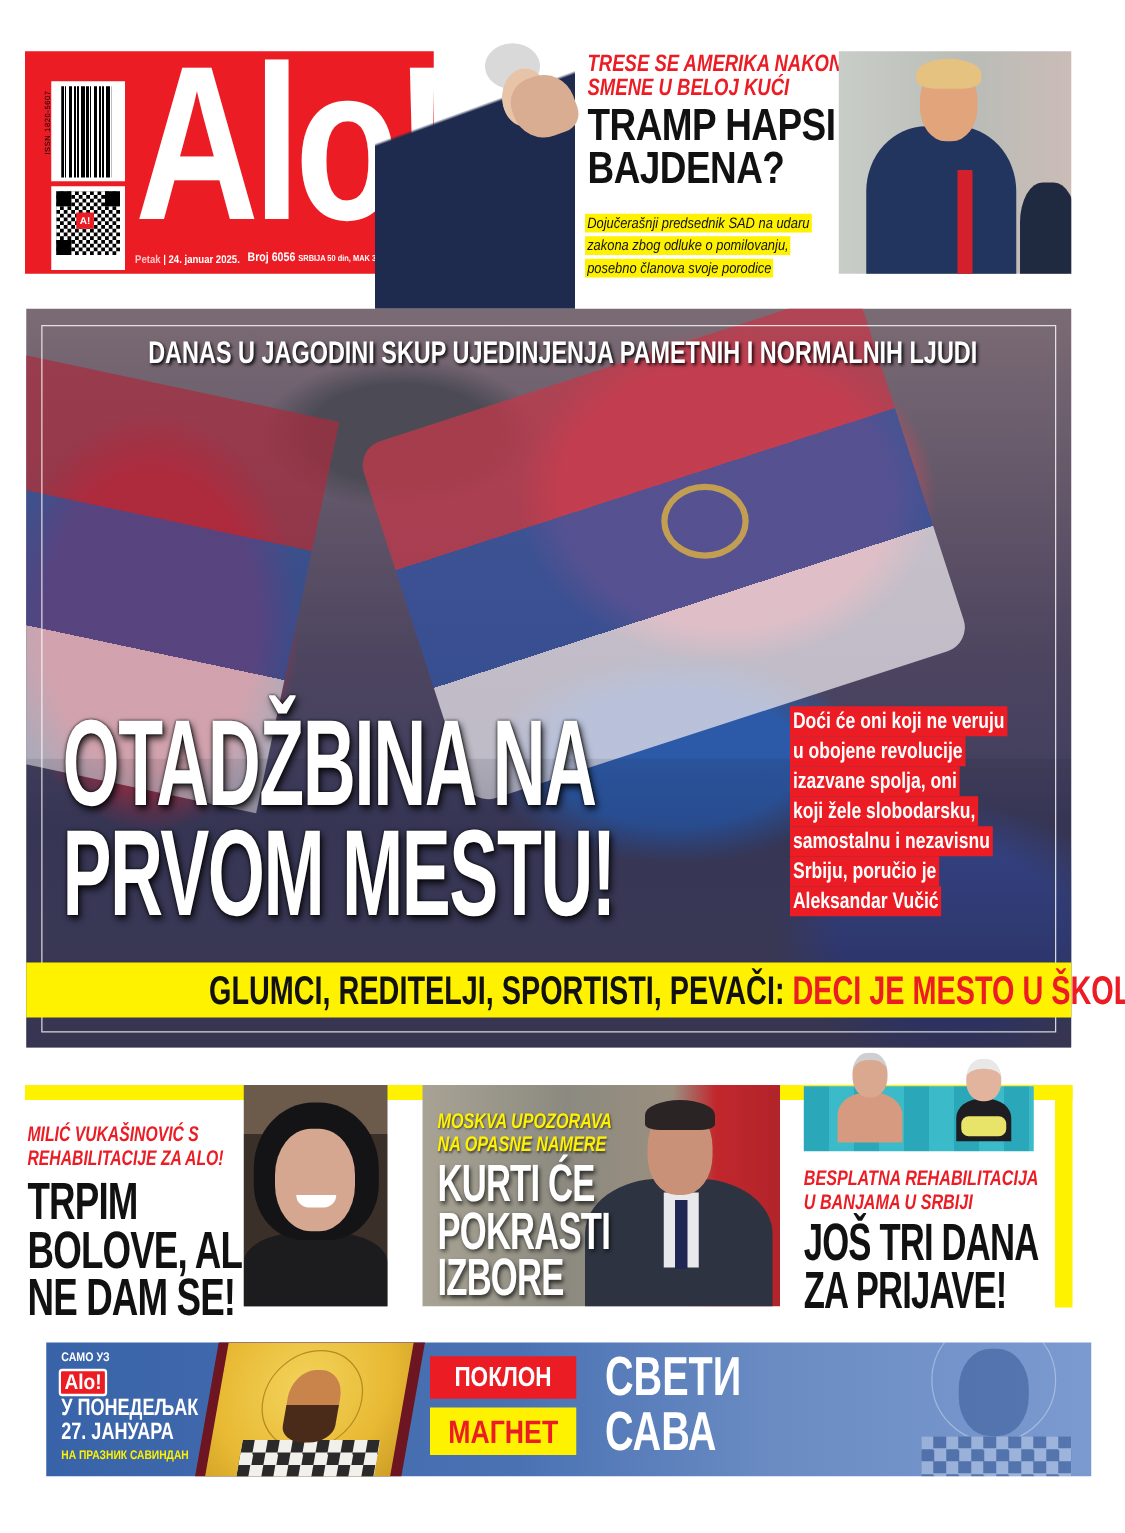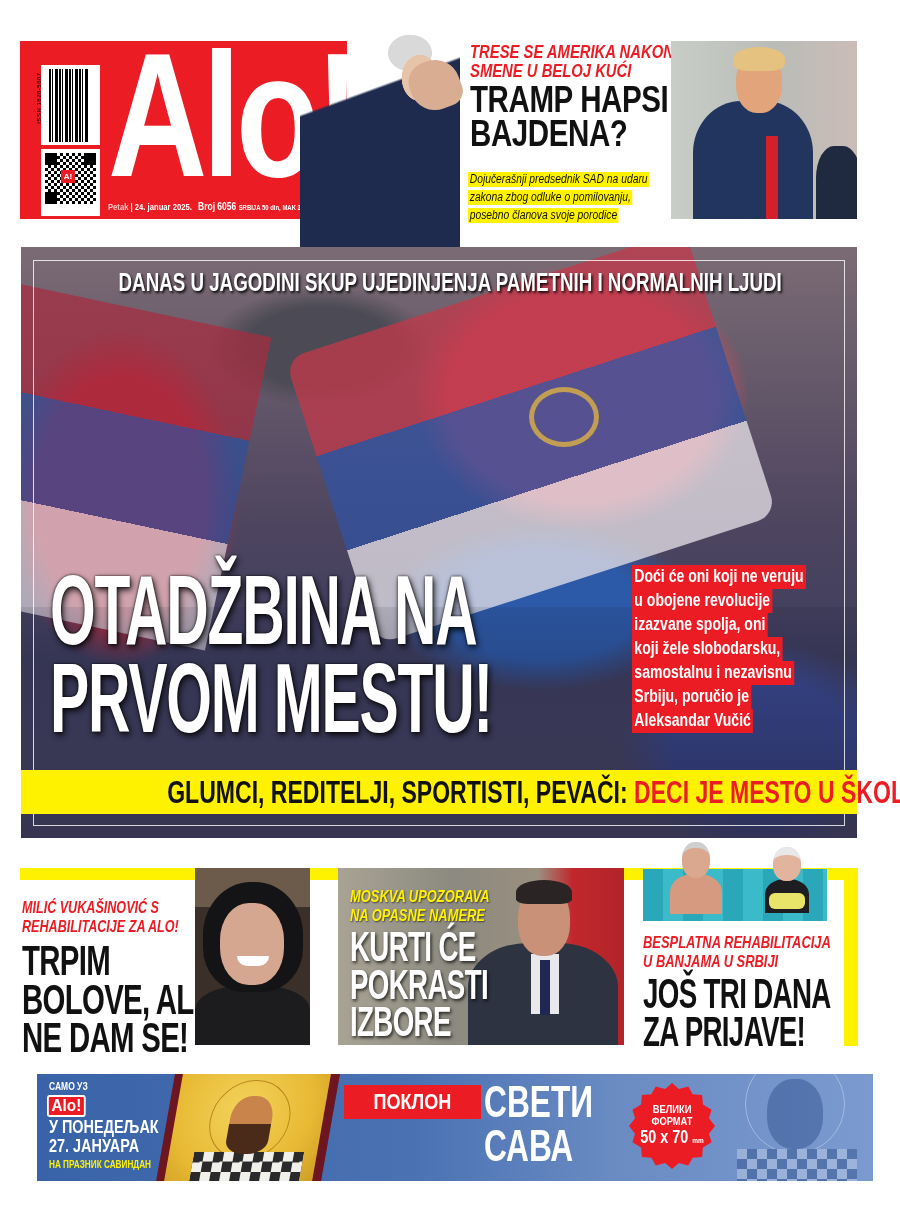--- a/index.html
+++ b/index.html
@@ -130,21 +130,21 @@
   #promo-holiday { left: 12px; top: 85px; color: #fff200; font-size: 10px; transform: scaleX(0.82); }
 
   #icon-saint { left: 128px; top: -6px; width: 165px; height: 125px; background: #6d1520; transform: skewX(-10deg); }
   #icon-saint .gold { position: absolute; left: 8px; top: 6px; width: 148px; height: 118px; background: radial-gradient(ellipse at 45% 30%, #f2d35b 0%, #e8b933 60%, #c89a24 100%); }
   #icon-saint .halo { position: absolute; left: 35px; top: 6px; width: 80px; height: 80px; border-radius: 50%; border: 1px solid #b88a20; }
   #icon-saint .face { position: absolute; left: 55px; top: 22px; width: 42px; height: 50px; background: #c9844b; border-radius: 45%; }
   #icon-saint .beard { position: absolute; left: 55px; top: 50px; width: 42px; height: 30px; background: #4a2b1a; border-radius: 0 0 45% 45%; }
   #icon-saint .robe { position: absolute; left: 25px; top: 78px; width: 110px; height: 45px;
     background: repeating-conic-gradient(#f2f0ea 0 25%, #2a2a2a 0 50%) 0 0/20px 20px; }
 
-  #promo-poklon { left: 307px; top: 11px; width: 137px; height: 34px; background: #ec1c24; color: #fff; font-size: 22px; line-height: 34px; text-align: center; }
+  #promo-poklon { left: 307px; top: 11px; width: 117px; height: 34px; background: #ec1c24; color: #fff; font-size: 22px; line-height: 34px; text-align: center; }
   #promo-magnet { left: 307px; top: 52px; width: 117px; height: 38px; background: #fff200; color: #ec1c24; font-size: 26px; line-height: 38px; text-align: center; }
   #promo-poklon span, #promo-magnet span { display: inline-block; transform: scaleX(0.82); }
   #promo-title { left: 447px; top: 6px; color: #fff; font-size: 44px; line-height: 44px; transform: scaleX(0.72); }
 
   #ghost-saint { left: 680px; top: 0; width: 156px; height: 107px; opacity: 0.45; }
   #ghost-saint .halo { position: absolute; left: 28px; top: -20px; width: 100px; height: 100px; border-radius: 50%; border: 1px solid #dbe4f4; }
   #ghost-saint .head { position: absolute; left: 50px; top: 5px; width: 56px; height: 70px; background: #2c4c8a; border-radius: 45%; }
   #ghost-saint .robe { position: absolute; left: 20px; top: 75px; width: 120px; height: 35px; background: repeating-conic-gradient(#2b4a86 0 25%, #c9d4ea 0 50%) 0 0/20px 20px; }
 
   #burst { left: 592px; top: 9px; width: 86px; height: 86px; background: #ec1c24; color: #fff; text-align: center;
@@ -310,23 +310,19 @@
   <div id="icon-saint" class="abs">
     <div class="gold">
       <div class="halo"></div>
       <div class="robe"></div>
       <div class="face"></div>
       <div class="beard"></div>
     </div>
   </div>
 
   <div id="promo-poklon" class="abs cond"><span>ПОКЛОН</span></div>
+  <div id="promo-magnet" class="abs cond"><span>МАГНЕТ</span></div>
   <div id="promo-title" class="abs cond">
     <div>СВЕТИ</div>
     <div>САВА</div>
   </div>
 
-  <div id="burst" class="abs cond">
-    <span class="l1">ВЕЛИКИ</span>
-    <span class="l2">ФОРМАТ</span>
-    <span class="l3"><span>50 x 70</span> <span class="mm">mm</span></span>
-  </div>
 </div>
 
 </body></html>

